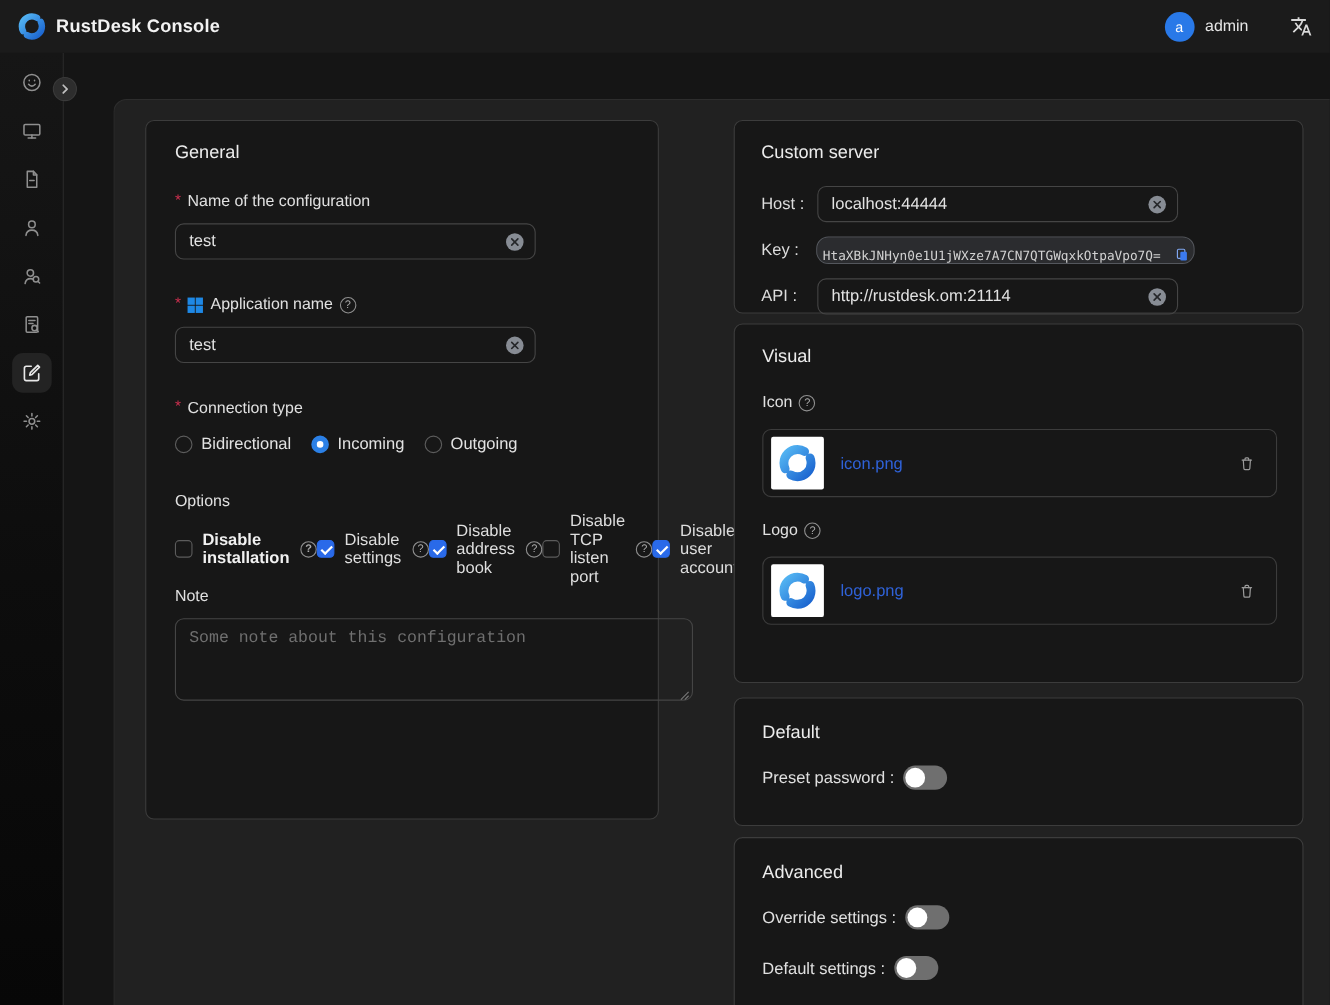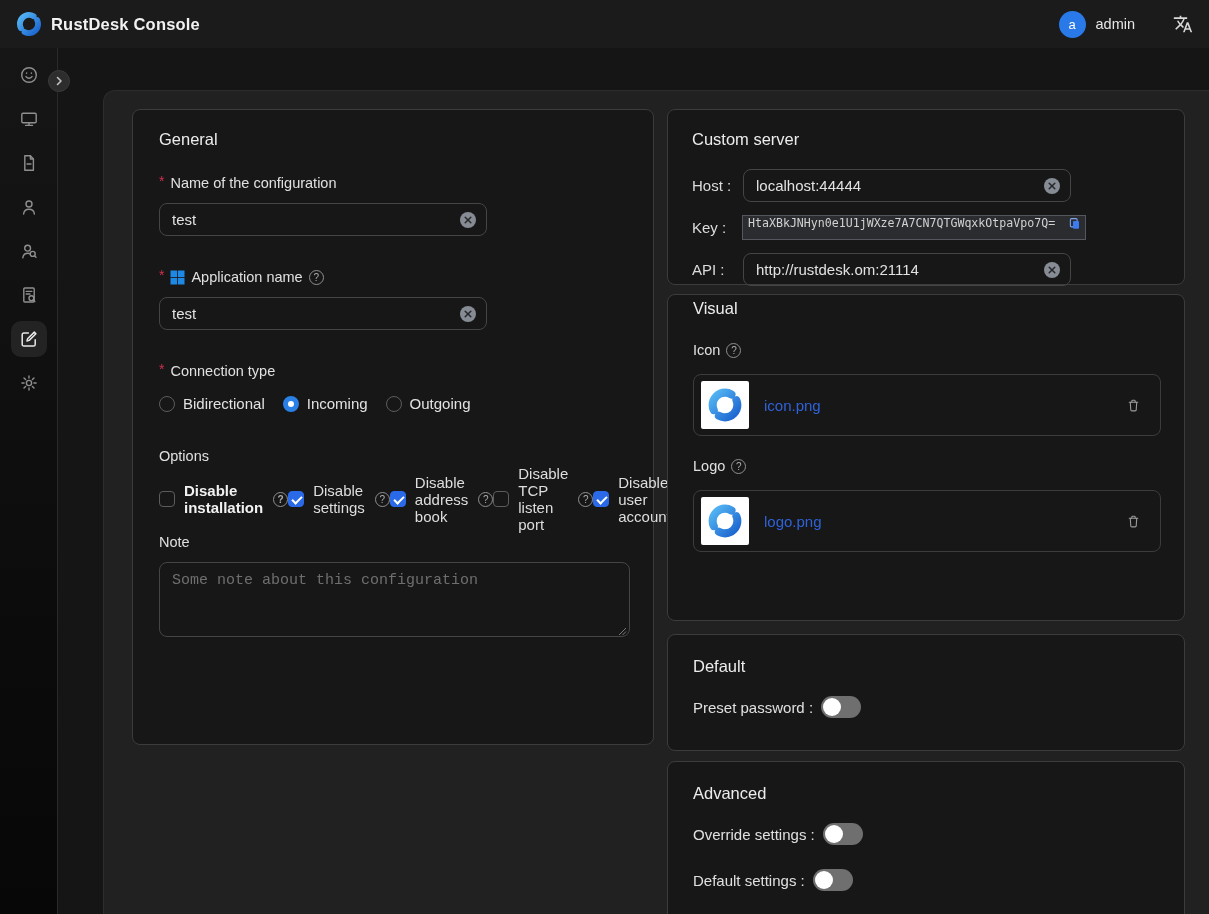--- a/index.html
+++ b/index.html
@@ -54,24 +54,24 @@
     background: #212121; border-top-left-radius: 12px;
     border-top: 1px solid #2d2d2d; border-left: 1px solid #2d2d2d;
     overflow: hidden;
   }
   .card {
     background: #171717; border: 1px solid #3c3c3c; border-radius: 8px;
     position: absolute;
   }
   .card-title { font-size: 16.5px; font-weight: 500; color: #ececec; }
 
-  .card-general { left: 28px; top: 18px; width: 522px; height: 636px; padding: 20px 26px; }
+  .card-general { left: 28px; top: 18px; width: 467px; height: 636px; padding: 20px 26px; }
   .col-right { position: absolute; left: 563px; top: 18px; width: 518px; }
   .card-custom  { position: relative; width: 518px; height: 176px; padding: 20px 24px; margin-bottom: 9px; }
-  .card-visual  { position: relative; width: 518px; height: 327px; padding: 4px 25px; margin-bottom: 13px; }
+  .card-visual  { position: relative; width: 518px; height: 327px; padding: 20px 25px; margin-bottom: 13px; }
   .card-security{ position: relative; width: 518px; height: 117px; padding: 22px 25px; margin-bottom: 10px; }
   .card-advanced{ position: relative; width: 518px; height: 190px; padding: 22px 25px; }
 
   
   .field-label { display: flex; align-items: center; gap: 6px; font-size: 14.5px; color: #e0e0e0; }
   .req { color: #d03050; font-size: 14px; transform: translateY(-2px); }
   .help {
     width: 15px; height: 15px; border-radius: 50%; border: 1px solid #8f8f8f;
     color: #adadad; font-size: 10px; display: inline-flex; align-items: center; justify-content: center;
     flex: none; cursor: pointer;
@@ -114,22 +114,22 @@
     color: #e2e2e2; font-size: 15px; font-family: Liberation Mono, monospace;
     padding: 9px 12px; resize: none; outline: none;
   }
   .note-area::placeholder { color: #6f6f6f; }
   .resize-grip { position: absolute; right: 3px; bottom: 5px; pointer-events: none; }
 
   
   .srv-row { display: flex; align-items: center; margin-left: 0; }
   .srv-label { width: 51px; font-size: 15px; color: #dcdcdc; flex: none; }
   .key-box {
-    display: flex; align-items: flex-start; gap: 3px; width: 342px; height: 23px;
-    background: #2b2c2f; outline: 1px solid #54575d; border-radius: 0; padding: 0 3px 0 5px;
+    display: flex; align-items: flex-end; gap: 3px; width: 342px; height: 23px;
+    background: #2b2c2f; outline: 1px solid #54575d; border-radius: 10px; padding: 0 3px 0 5px;
   }
   .key-text {
     flex: 1; font-family: "DejaVu Sans Mono", monospace; font-size: 11.6px; color: #d2d2d2;
     white-space: nowrap; overflow: hidden;
   }
   .copy-btn { display: flex; align-items: center; cursor: pointer; flex: none; }
 
   
   .file-box {
     display: flex; align-items: center; width: 468px; height: 62px;

